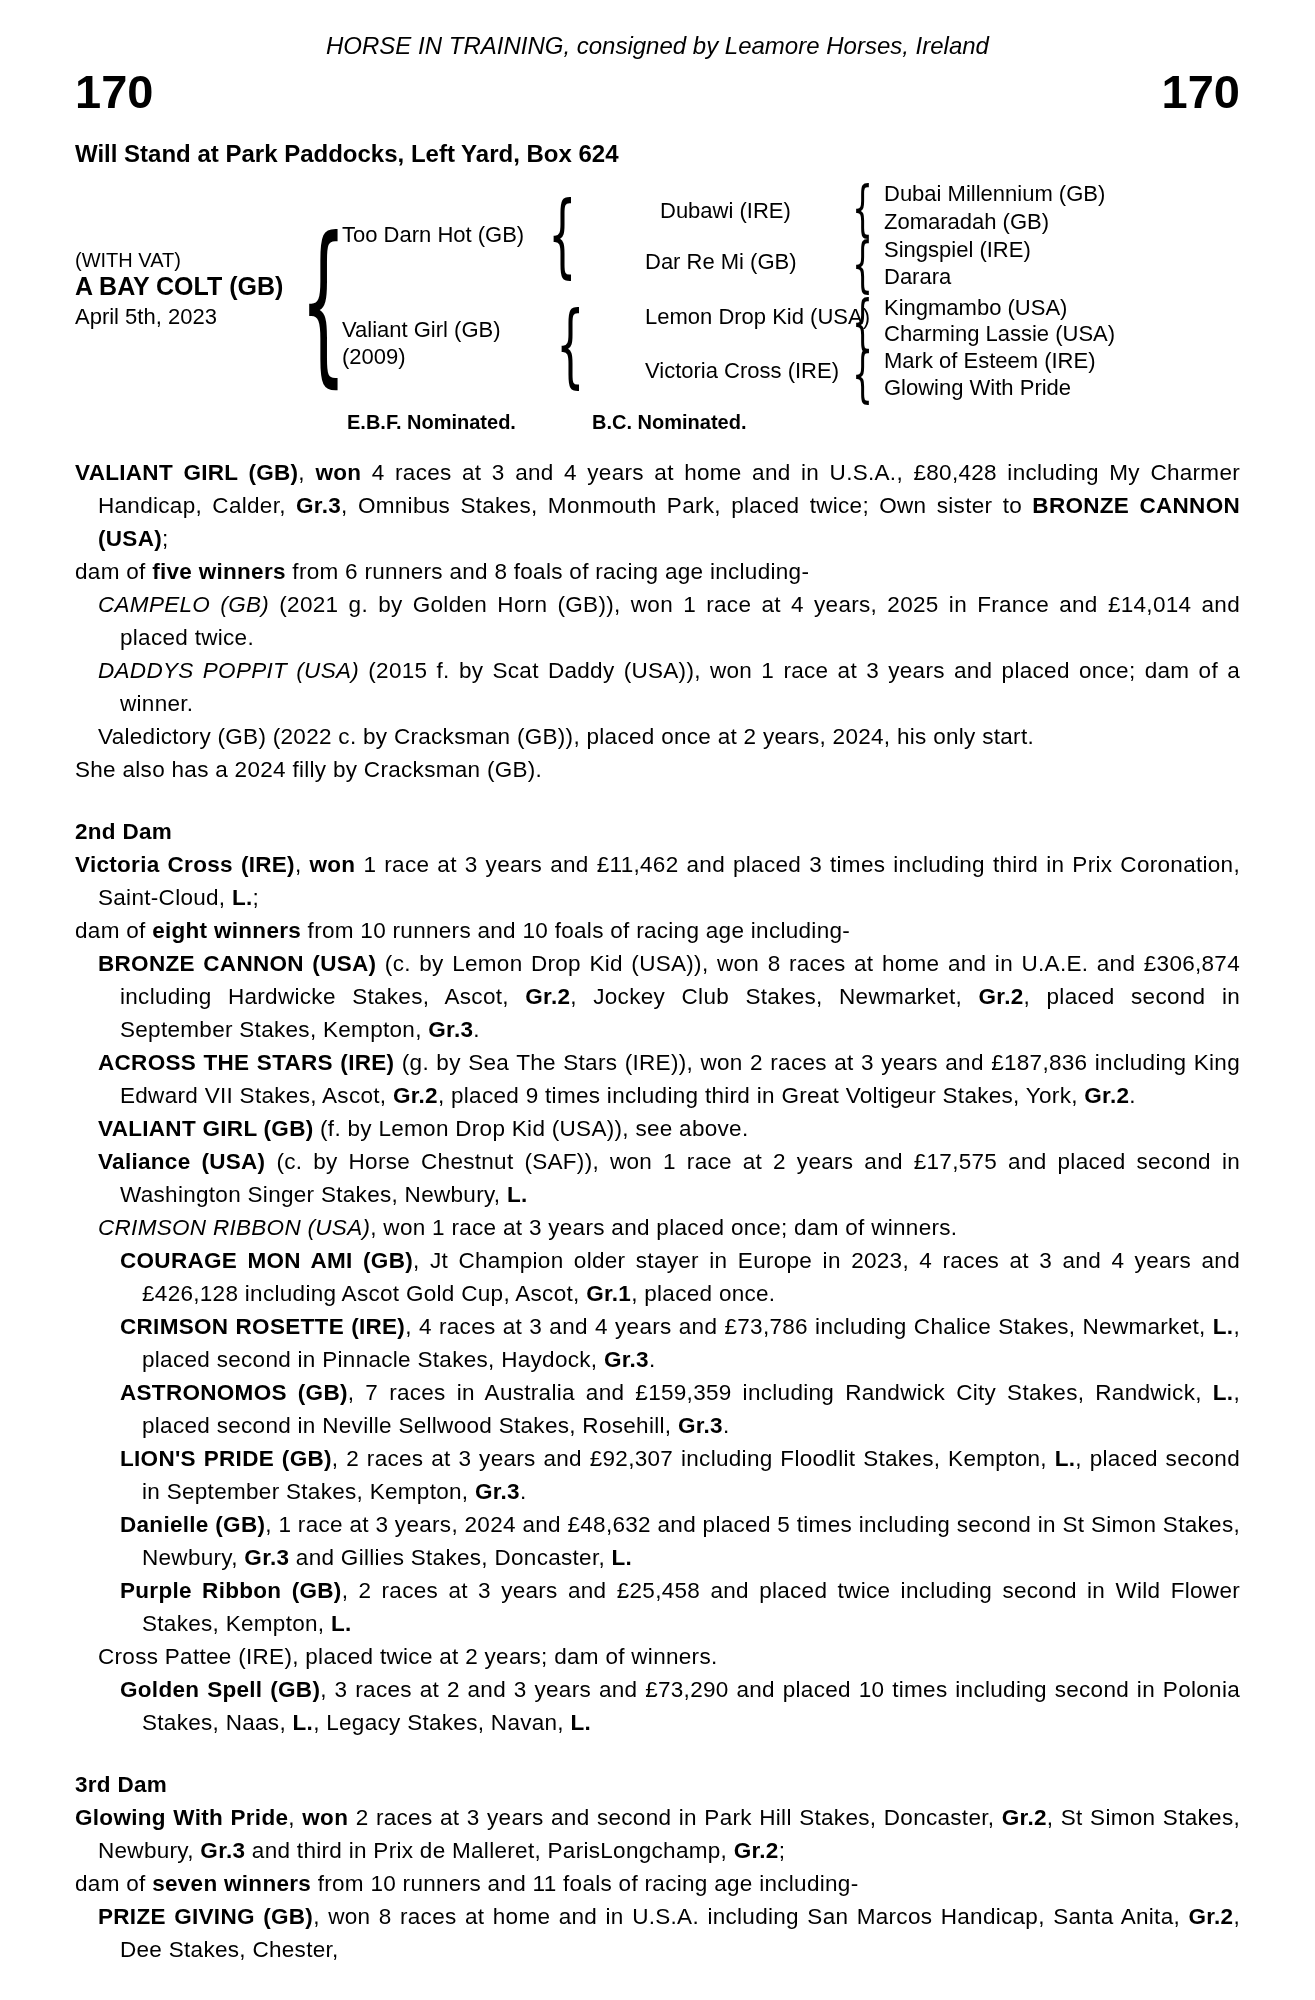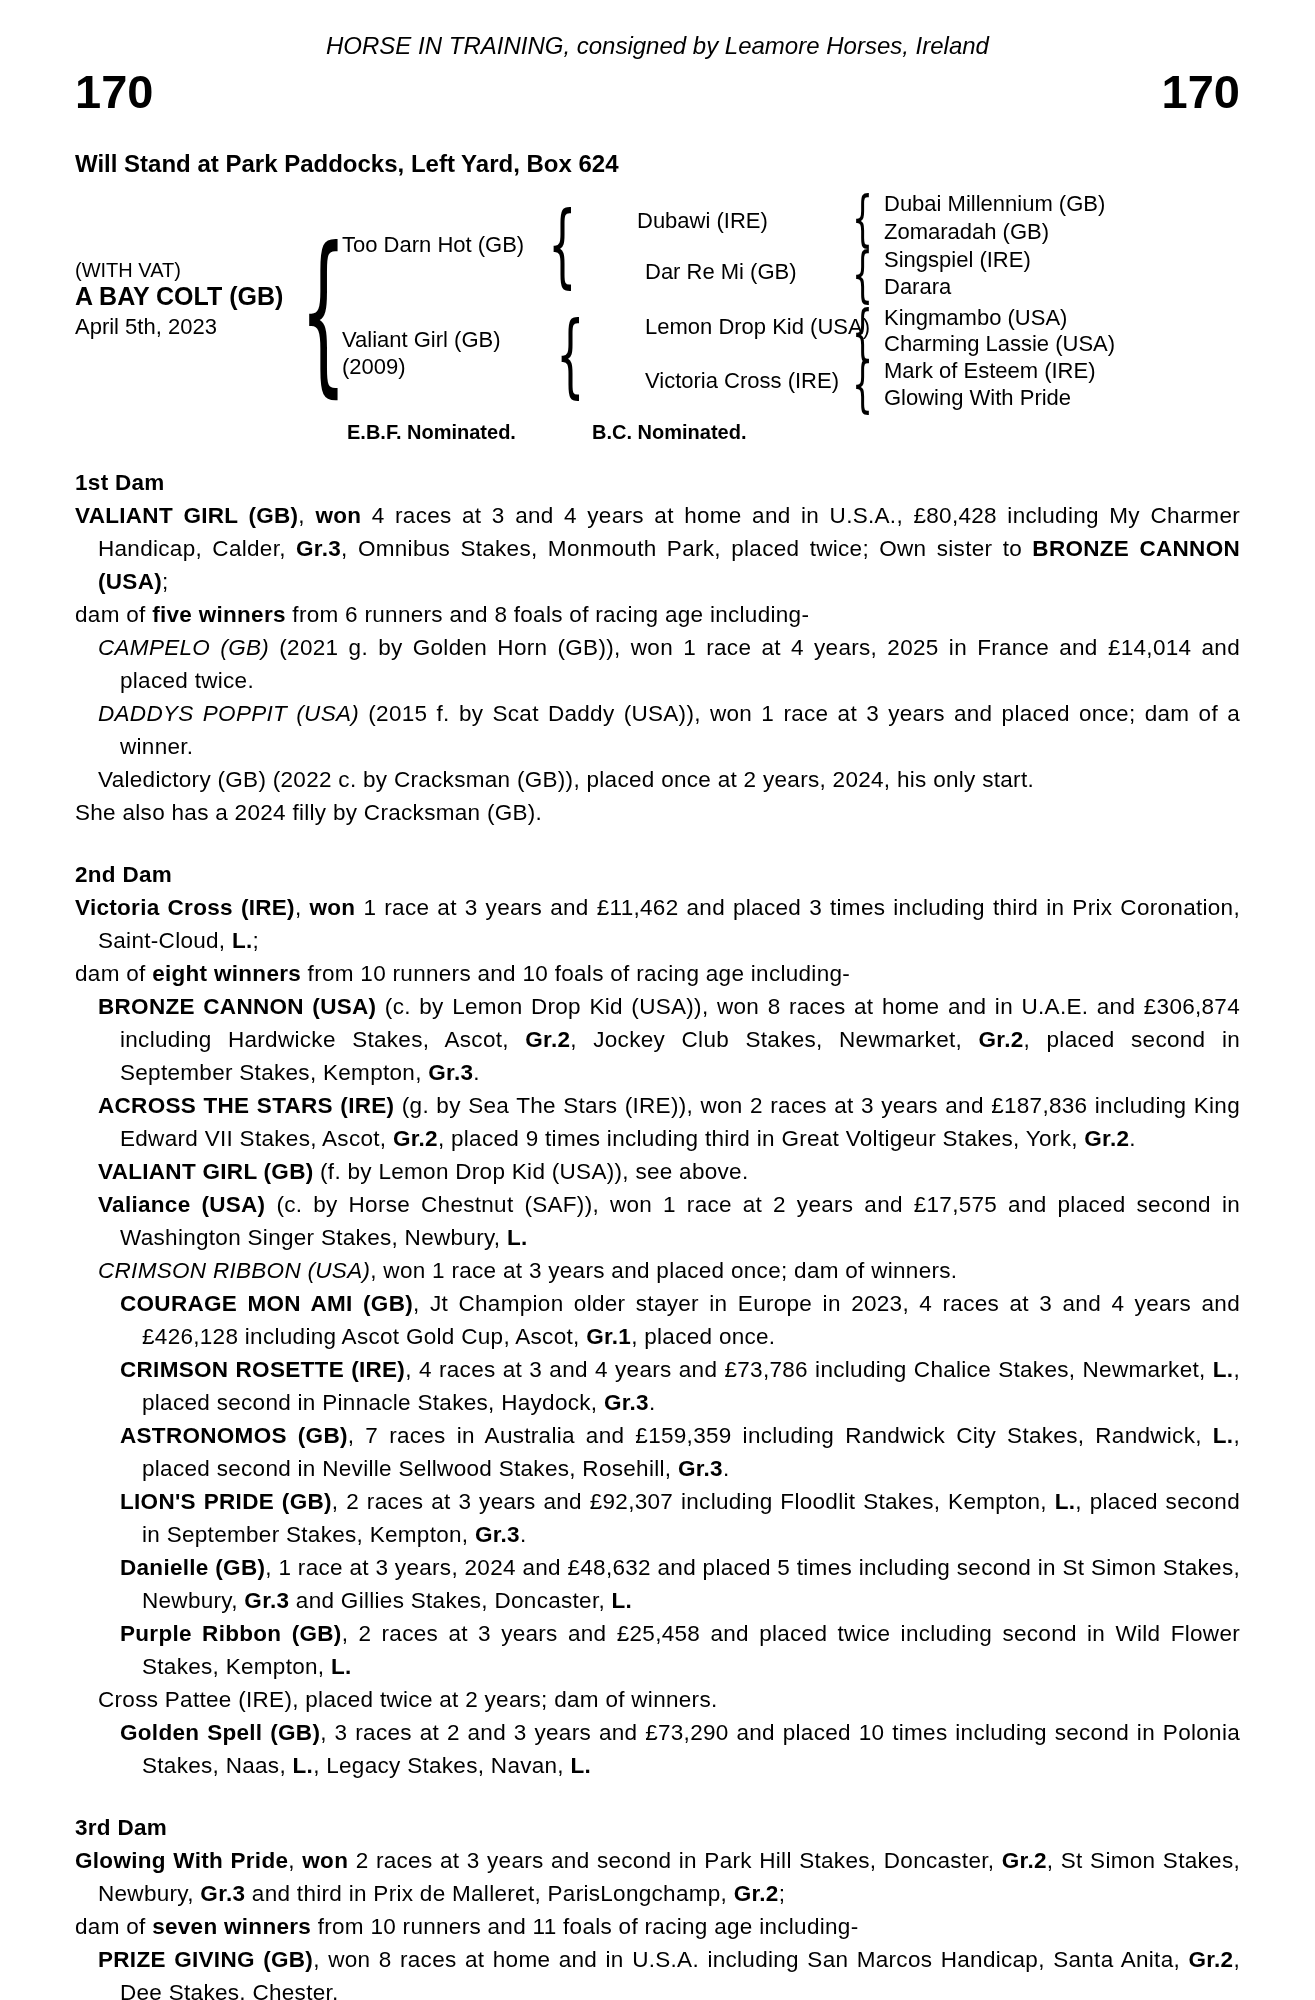--- a/index.html
+++ b/index.html
@@ -3,21 +3,21 @@
 <meta charset="utf-8">
 <style>
   html,body{margin:0;padding:0;background:#ffffff;}
   body{width:1315px;height:2000px;overflow:hidden;color:#000;
        font-family:"Liberation Sans",sans-serif;}
   .page{padding:0 75px;}
   .consignor{margin-top:32px;text-align:center;font-style:italic;
              font-size:24px;line-height:28px;}
   .lots{display:flex;justify-content:space-between;font-weight:bold;
         font-size:47px;line-height:47px;margin-top:8px;}
-  .stand{font-weight:bold;font-size:24px;line-height:29px;margin-top:34px;}
+  .stand{font-weight:bold;font-size:24px;line-height:29px;margin-top:24px;}
   
   .ped{position:relative;height:272px;margin:0 -75px;}
   .ped .n{position:absolute;font-size:22px;line-height:24px;white-space:nowrap;}
   .ped .vat{font-size:20px;}
   .ped .subject{font-weight:bold;font-size:25px;}
   .brace{position:absolute;font-family:"DejaVu Sans",sans-serif;line-height:1;
          transform-origin:left top;font-weight:400;}
   .nom{position:absolute;font-weight:bold;font-size:20px;white-space:nowrap;}
   
   .sections{margin-top:16px;font-size:22.5px;letter-spacing:.3px;
@@ -53,21 +53,21 @@
 
     <span class="brace" style="left:300px;top:46px;font-size:175px;transform:scaleX(.42)">{</span>
 
     <div class="n" style="left:342px;top:55px">Too Darn Hot (GB)</div>
     <div class="n" style="left:342px;top:150px">Valiant Girl (GB)</div>
     <div class="n" style="left:342px;top:177px">(2009)</div>
 
     <span class="brace" style="left:548px;top:22px;font-size:90px;transform:scaleX(.5)">{</span>
     <span class="brace" style="left:556px;top:132px;font-size:90px;transform:scaleX(.5)">{</span>
 
-    <div class="n" style="left:637px;top:31px">Dubawi (IRE)</div>
+    <div class="n" style="left:660px;top:31px">Dubawi (IRE)</div>
     <div class="n" style="left:645px;top:82px">Dar Re Mi (GB)</div>
     <div class="n" style="left:645px;top:137px">Lemon Drop Kid (USA)</div>
     <div class="n" style="left:645px;top:191px">Victoria Cross (IRE)</div>
 
     <span class="brace" style="left:852px;top:10px;font-size:60px;transform:scaleX(.55)">{</span>
     <span class="brace" style="left:852px;top:66px;font-size:60px;transform:scaleX(.55)">{</span>
     <span class="brace" style="left:852px;top:124px;font-size:60px;transform:scaleX(.55)">{</span>
     <span class="brace" style="left:852px;top:176px;font-size:60px;transform:scaleX(.55)">{</span>
 
     <div class="n" style="left:884px;top:14px">Dubai Millennium (GB)</div>
@@ -78,21 +78,20 @@
     <div class="n" style="left:884px;top:154px">Charming Lassie (USA)</div>
     <div class="n" style="left:884px;top:181px">Mark of Esteem (IRE)</div>
     <div class="n" style="left:884px;top:208px">Glowing With Pride</div>
 
     <span class="nom" style="left:347px;top:243px">E.B.F. Nominated.</span>
     <span class="nom" style="left:592px;top:243px">B.C. Nominated.</span>
   </div>
 
   <div class="sections">
       <div class="section">
-        <div class="sec-head">1st Dam</div>
         <div class="para ind0"><span class="b">VALIANT GIRL (GB)</span><span>, </span><span class="b">won</span><span> 4 races at 3 and 4 years at home and in U.S.A., £80,428 including My Charmer Handicap, Calder, </span><span class="b">Gr.3</span><span>, Omnibus Stakes, Monmouth Park, placed twice; Own sister to </span><span class="b">BRONZE CANNON (USA)</span><span>;</span></div>
         <div class="para ind0"><span>dam of </span><span class="b">five winners</span><span> from 6 runners and 8 foals of racing age including-</span></div>
         <div class="para ind1"><span class="i">CAMPELO (GB)</span><span> (2021 g. by Golden Horn (GB)), won 1 race at 4 years, 2025 in France and £14,014 and placed twice.</span></div>
         <div class="para ind1"><span class="i">DADDYS POPPIT (USA)</span><span> (2015 f. by Scat Daddy (USA)), won 1 race at 3 years and placed once; dam of a winner.</span></div>
         <div class="para ind1"><span>Valedictory (GB) (2022 c. by Cracksman (GB)), placed once at 2 years, 2024, his only start.</span></div>
         <div class="para ind0"><span>She also has a 2024 filly by Cracksman (GB).</span></div>
       </div>
       <div class="section">
         <div class="sec-head">2nd Dam</div>
         <div class="para ind0"><span class="b">Victoria Cross (IRE)</span><span>, </span><span class="b">won</span><span> 1 race at 3 years and £11,462 and placed 3 times including third in Prix Coronation, Saint-Cloud, </span><span class="b">L.</span><span>;</span></div>

